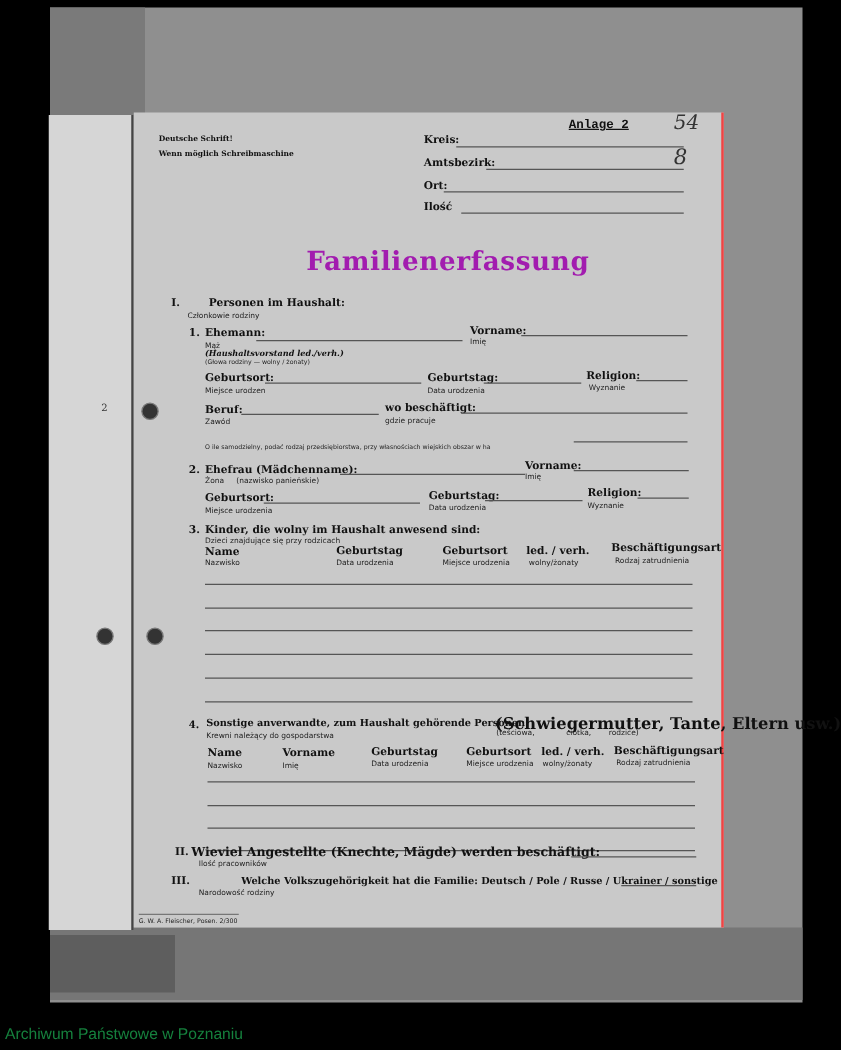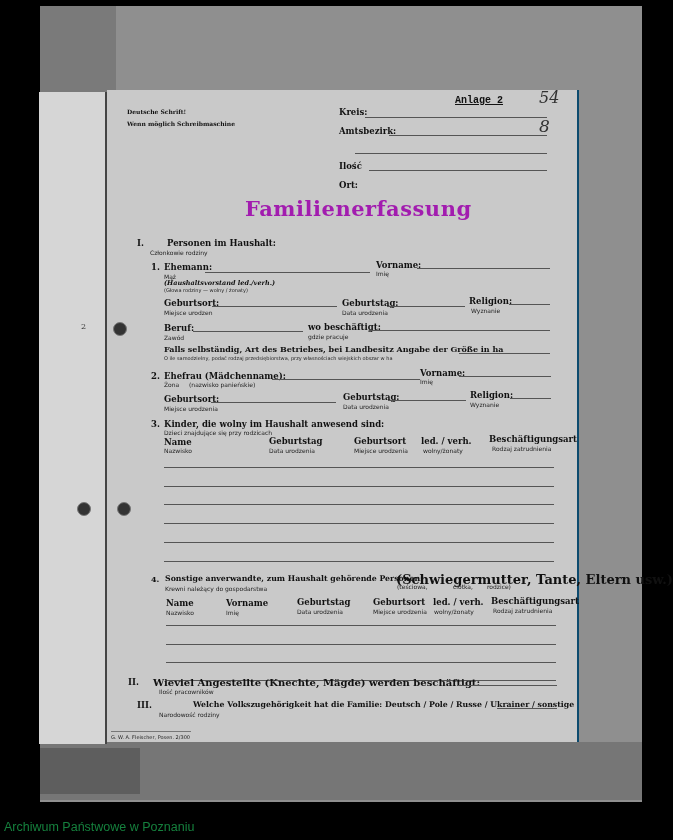--- a/index.html
+++ b/index.html
@@ -3,21 +3,21 @@
 <meta charset="utf-8">
 <style>
   html,body{margin:0;padding:0;}
   body{width:673px;height:840px;background:#000;position:relative;overflow:hidden;font-family:"DejaVu Serif",serif;}
   .backboard{position:absolute;left:40px;top:6px;width:602px;height:796px;background:#8f8f8f;}
   .board-left{position:absolute;left:40px;top:6px;width:76px;height:96px;background:#7a7a7a;}
   .board-bottom{position:absolute;left:40px;top:742px;width:602px;height:58px;background:#767676;}
   .board-bottom-left{position:absolute;left:40px;top:748px;width:100px;height:46px;background:#5e5e5e;}
   .left-flap{position:absolute;left:39px;top:92px;width:66px;height:652px;background:#d6d6d6;border-right:2px solid #444;}
   .hole{position:absolute;width:12px;height:12px;border-radius:50%;background:#333;border:1px solid #777;}
-  .form{position:absolute;left:107px;top:90px;width:470px;height:652px;background:#c9c9c9;border-right:2px solid #0c4a6e;text-align:right;}
+  .form{position:absolute;left:107px;top:90px;width:470px;height:652px;background:#c9c9c9;border-right:2px solid #ef4444;text-align:right;}
   .form .abs{position:absolute;white-space:nowrap;}
   .fraktur{font-family:"DejaVu Serif",serif;font-weight:bold;color:#111;}
   .sm{font-size:6px;color:#222;font-family:"DejaVu Sans",sans-serif;}
   .hd{font-size:8.5px;}
   .line{position:absolute;border-bottom:1px solid #555;height:0;}
   .title{font-size:21px;font-weight:bold;font-family:"DejaVu Serif",serif;color:#a21caf;letter-spacing:0.5px;}
   .anlage{font-family:"Liberation Mono",monospace;font-size:10px;text-decoration:underline;font-weight:bold;color:#111;}
   .hand{font-family:"DejaVu Serif",serif;font-style:italic;color:#333;font-size:14px;}
   .footer{position:absolute;left:4px;top:820px;color:#15803d;font-family:"Liberation Sans",sans-serif;font-size:12.5px;}
 </style>
@@ -41,21 +41,21 @@
   <div class="abs fraktur sm" style="left:20px;top:18px;font-weight:bold;color:#111;font-family:'DejaVu Serif',serif;font-size:6px;">Deutsche Schrift!</div>
   <div class="abs fraktur sm" style="left:20px;top:30px;font-weight:bold;color:#111;font-family:'DejaVu Serif',serif;font-size:6px;">Wenn möglich Schreibmaschine</div>
   <div class="abs anlage" style="left:348px;top:5px;">Anlage 2</div>
   <div class="abs hand" style="left:432px;top:-2px;font-size:16px;">54</div>
   <div class="abs hand" style="left:432px;top:26px;font-size:17px;">8</div>
 
   <div class="abs fraktur hd" style="left:232px;top:17px;">Kreis:</div>
   <div class="line" style="left:258px;top:27px;width:182px;"></div>
   <div class="abs fraktur hd" style="left:232px;top:36px;">Amtsbezirk:</div>
   <div class="line" style="left:282px;top:45px;width:158px;"></div>
-  <div class="abs fraktur hd" style="left:232px;top:54px;margin-top:36px;">Ort:</div>
+  <div class="abs fraktur hd" style="left:232px;top:54px;">Ort:</div>
   <div class="line" style="left:248px;top:63px;width:192px;"></div>
   <div class="abs fraktur hd" style="left:232px;top:71px;">Ilość</div>
   <div class="line" style="left:262px;top:80px;width:178px;"></div>
 
   <div class="abs title" style="left:138px;top:106px;">Familienerfassung</div>
 
   <div class="abs fraktur hd" style="left:30px;top:148px;">I.</div>
   <div class="abs fraktur hd" style="left:41px;top:148px;margin-left:19px;">Personen im Haushalt:</div>
   <div class="abs sm" style="left:43px;top:159px;">Członkowie rodziny</div>
 
@@ -79,21 +79,20 @@
   <div class="line" style="left:402px;top:214px;width:41px;"></div>
   <div class="abs sm" style="left:364px;top:217px;">Wyznanie</div>
 
   <div class="abs fraktur hd" style="left:57px;top:233px;">Beruf:</div>
   <div class="line" style="left:86px;top:241px;width:110px;"></div>
   <div class="abs sm" style="left:57px;top:244px;">Zawód</div>
   <div class="abs fraktur hd" style="left:201px;top:232px;">wo beschäftigt:</div>
   <div class="line" style="left:262px;top:240px;width:181px;"></div>
   <div class="abs sm" style="left:201px;top:243px;">gdzie pracuje</div>
 
-  <div class="abs fraktur" style="left:57px;top:254px;font-size:8px;">Falls selbständig, Art des Betriebes, bei Landbesitz Angabe der Größe in ha</div>
   <div class="line" style="left:352px;top:263px;width:91px;"></div>
   <div class="abs sm" style="left:57px;top:265px;font-size:5px;">O ile samodzielny, podać rodzaj przedsiębiorstwa, przy własnościach wiejskich obszar w ha</div>
 
   <div class="abs fraktur hd" style="left:44px;top:281px;">2.</div>
   <div class="abs fraktur hd" style="left:57px;top:281px;">Ehefrau (Mädchenname):</div>
   <div class="line" style="left:165px;top:289px;width:148px;"></div>
   <div class="abs sm" style="left:57px;top:291px;">Żona</div>
   <div class="abs sm" style="left:82px;top:291px;">(nazwisko panieńskie)</div>
   <div class="abs fraktur hd" style="left:313px;top:278px;">Vorname:</div>
   <div class="line" style="left:352px;top:286px;width:92px;"></div>
@@ -150,21 +149,21 @@
   <div class="abs fraktur hd" style="left:326px;top:507px;">led. / verh.</div>
   <div class="abs sm" style="left:327px;top:518px;">wolny/żonaty</div>
   <div class="abs fraktur hd" style="left:384px;top:506px;">Beschäftigungsart</div>
   <div class="abs sm" style="left:386px;top:517px;">Rodzaj zatrudnienia</div>
 
   <div class="line" style="left:59px;top:535px;width:390px;"></div>
   <div class="line" style="left:59px;top:554px;width:390px;"></div>
   <div class="line" style="left:59px;top:572px;width:390px;"></div>
   <div class="line" style="left:59px;top:590px;width:390px;"></div>
 
-  <div class="abs fraktur hd" style="left:21px;top:587px;">II.</div>
+  <div class="abs fraktur hd" style="left:33px;top:587px;">II.</div>
   <div class="abs fraktur" style="left:46px;top:587px;font-size:10px;">Wieviel Angestellte (Knechte, Mägde) werden beschäftigt:</div>
   <div class="line" style="left:350px;top:595px;width:100px;"></div>
   <div class="abs sm" style="left:52px;top:598px;">Ilość pracowników</div>
 
   <div class="abs fraktur hd" style="left:30px;top:610px;">III.</div>
   <div class="abs fraktur" style="left:46px;top:610px;font-size:7.8px;margin-left:40px;">Welche Volkszugehörigkeit hat die Familie: Deutsch / Pole / Russe / Ukrainer / sonstige</div>
   <div class="line" style="left:390px;top:618px;width:60px;"></div>
   <div class="abs sm" style="left:52px;top:621px;">Narodowość rodziny</div>
 
   <div class="line" style="left:4px;top:641px;width:80px;border-bottom-color:#777;"></div>

